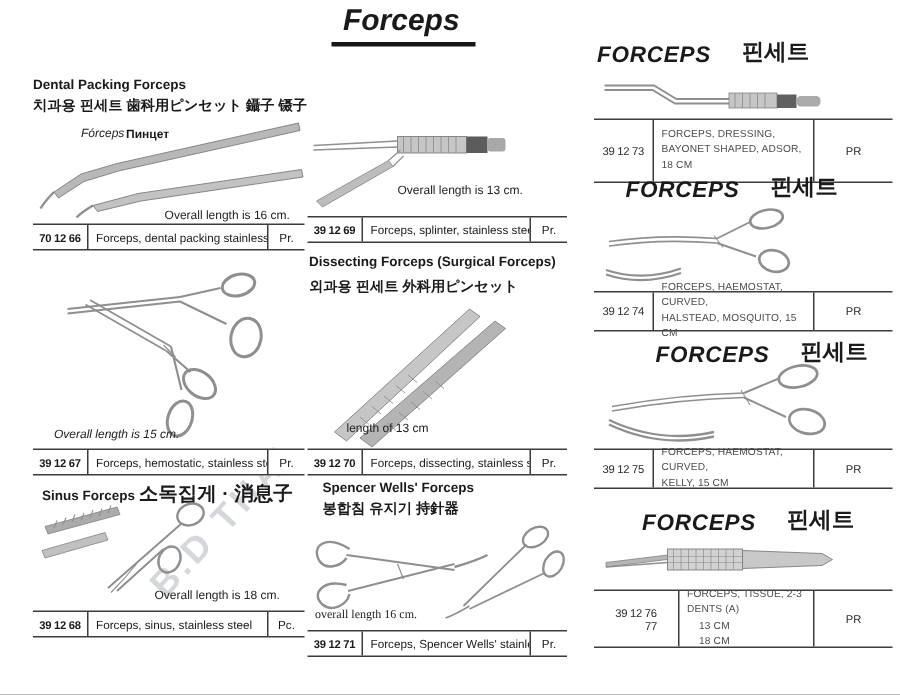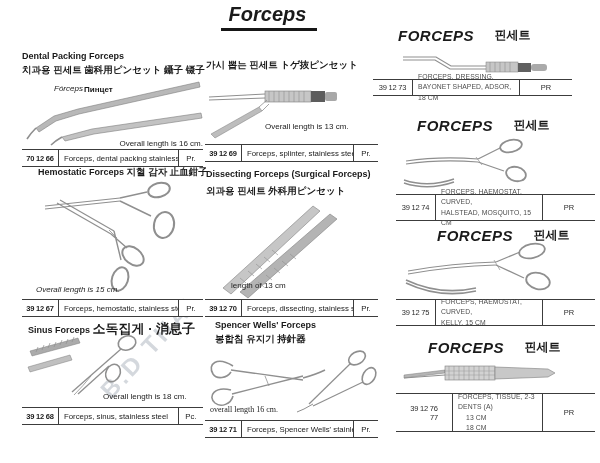--- a/index.html
+++ b/index.html
@@ -18,21 +18,21 @@
   .tbl{position:absolute;display:flex;height:18px;border-top:1px solid #3c3c3c;
        border-bottom:1px solid #3c3c3c;background:#fff;box-sizing:border-box;}
   .tbl .code{width:36px;display:flex;align-items:center;justify-content:center;
        font-size:7.5px;font-weight:bold;border-right:1px solid #3c3c3c;letter-spacing:-0.2px;}
   .tbl .desc{flex:1;display:flex;align-items:center;padding-left:5px;font-size:7.8px;
        border-right:1px solid #3c3c3c;white-space:nowrap;overflow:hidden;}
   .tbl .unit{width:24px;display:flex;align-items:center;justify-content:center;font-size:7.8px;}
   
   .rtitle{position:absolute;white-space:nowrap;}
   .rtitle .rt{font-size:15px;font-weight:bold;font-style:italic;letter-spacing:0.5px;}
-  .rtitle .rk{font-size:12px;font-weight:bold;margin-left:16px;position:relative;top:-2px;}
+  .rtitle .rk{font-size:15px;font-weight:bold;margin-left:16px;position:relative;top:-2px;}
   .rtbl{position:absolute;display:flex;border-top:1px solid #3c3c3c;
         border-bottom:1px solid #3c3c3c;background:#fff;box-sizing:border-box;}
   .rtbl .rcode{width:39px;display:flex;flex-direction:column;align-items:center;
         justify-content:center;font-size:7.5px;color:#2c2c2c;border-right:1px solid #3c3c3c;
         letter-spacing:-0.2px;}
   .rtbl .rdesc{flex:1;display:flex;flex-direction:column;justify-content:center;
         padding-left:5px;font-size:6.8px;color:#4d4d4d;line-height:1.5;letter-spacing:0.1px;}
   .rtbl .runit{width:52px;display:flex;align-items:center;justify-content:center;
         font-size:7.5px;color:#2c2c2c;border-left:1px solid #3c3c3c;}
   .rtbl.wide .rcode{width:56px;}
@@ -56,31 +56,27 @@
   <div class="ititle" style="left:22px;top:51px;">Dental Packing Forceps</div>
   <div class="isub" style="left:22px;top:64px;">치과용 핀세트  歯科用ピンセット 鑷子 镊子</div>
   <div class="abs" style="left:54px;top:84px;font-size:8px;font-style:italic;">Fórceps</div>
   <div class="abs" style="left:84px;top:85px;font-size:8px;font-weight:bold;">Пинцет</div>
   <svg style="left:22px;top:78px;" width="181" height="68" viewBox="0 0 181 68">
     <path d="M14,50 Q8,56 5,61" class="st" stroke-width="1.6"></path>
     <polygon points="14,50 32,38 56,31 177,4 178,9 57,36 34,43 17,54" fill="#b8b8b8" stroke="#7d7d7d" stroke-width="0.6"></polygon>
     <path d="M40,59 Q33,63 29,67" class="st" stroke-width="1.6"></path>
     <polygon points="40,59 70,51 179,35 180,40 72,56 43,63" fill="#c2c2c2" stroke="#7d7d7d" stroke-width="0.6"></polygon>
   </svg>
-  <div class="cap" style="left:100px;top:139px;width:103px;text-align:right;">Overall length is 16 cm.</div>
+  <div class="cap" style="left:100px;top:139px;width:103px;text-align:center;">Overall length is 16 cm.</div>
   <div class="tbl" style="left:22px;top:149px;width:181px;">
     <div class="code">70 12 66</div>
     <div class="desc">Forceps, dental packing stainless steel</div>
     <div class="unit">Pr.</div>
   </div>
 
-  <div class="ititle" style="left:38px;top:166px;">
-    <span>Hemostatic Forceps</span>
-    <span style="font-size:9.5px;">지혈 감자 止血鉗子</span>
-  </div>
   <svg style="left:25px;top:180px;" width="178" height="115" viewBox="0 0 178 115">
     <path d="M20,26 L95,18" class="st" stroke-width="1.2"></path>
     <path d="M20,29 L95,21" class="st" stroke-width="1.2"></path>
     <path d="M95,18 L122,12 M95,21 L126,36" class="st" stroke-width="1.4"></path>
     <ellipse cx="134" cy="10" rx="11" ry="7" transform="rotate(-14 134 10)" class="st" stroke-width="2"></ellipse>
     <ellipse cx="139" cy="45" rx="10" ry="13" transform="rotate(12 139 45)" class="st" stroke-width="2"></ellipse>
     <path d="M32,23 L86,54" class="st" stroke-width="1.2"></path>
     <path d="M35,20 L89,51" class="st" stroke-width="1.2"></path>
     <path d="M86,54 L102,68 M89,51 L96,80" class="st" stroke-width="1.4"></path>
     <ellipse cx="108" cy="76" rx="12" ry="8" transform="rotate(38 108 76)" class="st" stroke-width="2"></ellipse>
@@ -108,21 +104,20 @@
     <path d="M81,34 L50,62" class="st" stroke-width="1.3"></path>
     <path d="M63,44 Q55,54 46,63" class="st" stroke-width="0.8"></path>
   </svg>
   <div class="cap" style="left:103px;top:392px;">Overall length is 18 cm.</div>
   <div class="tbl" style="left:22px;top:407px;width:181px;">
     <div class="code">39 12 68</div>
     <div class="desc">Forceps, sinus, stainless steel</div>
     <div class="unit">Pc.</div>
   </div>
 
-  <div class="isub" style="left:206px;top:59px;">가시 뽑는 핀세트  トゲ抜ピンセット</div>
   <svg style="left:205px;top:76px;" width="175" height="62" viewBox="0 0 175 62">
     <path d="M4,21 L60,18" class="st" stroke-width="1"></path>
     <path d="M4,24 L60,22" class="st" stroke-width="1"></path>
     <rect x="60" y="15" width="46" height="11" fill="#c6c6c6" stroke="#7d7d7d" stroke-width="0.6"></rect>
     <path d="M64,15 L64,26 M69,15 L69,26 M74,15 L74,26 M79,15 L79,26 M84,15 L84,26 M89,15 L89,26 M94,15 L94,26 M99,15 L99,26" class="st" stroke-width="0.6"></path>
     <rect x="106" y="15" width="14" height="11" fill="#5c5c5c"></rect>
     <rect x="120" y="16" width="12" height="9" rx="2" fill="#a8a8a8"></rect>
     <polygon points="6,58 54,31 57,35 10,62" fill="#bdbdbd" stroke="#7d7d7d" stroke-width="0.5"></polygon>
     <path d="M54,31 L62,24 M57,35 L64,28" class="st" stroke-width="0.8"></path>
   </svg>
@@ -174,21 +169,21 @@
     <span class="rk">핀세트</span>
   </div>
   <svg style="left:398px;top:50px;" width="165" height="28" viewBox="0 0 165 28">
     <path d="M5,7 L38,7 L53,16 L90,16" class="st" stroke-width="1.2"></path>
     <path d="M5,10 L37,10 L52,19 L90,19" class="st" stroke-width="1.2"></path>
     <rect x="88" y="12" width="32" height="10" fill="#c6c6c6" stroke="#7d7d7d" stroke-width="0.5"></rect>
     <path d="M92,12 L92,22 M97,12 L97,22 M102,12 L102,22 M107,12 L107,22 M112,12 L112,22" class="st" stroke-width="0.6"></path>
     <rect x="120" y="13" width="13" height="9" fill="#606060"></rect>
     <rect x="133" y="14" width="16" height="7" rx="3" fill="#aaaaaa"></rect>
   </svg>
-  <div class="rtbl" style="left:373px;top:79px;width:199px;height:17px;">
+  <div class="rtbl" style="left:396px;top:79px;width:199px;height:43px;">
     <div class="rcode">39 12 73</div>
     <div class="rdesc">
       <span>FORCEPS, DRESSING,</span>
       <span>BAYONET SHAPED, ADSOR, 18 CM</span>
     </div>
     <div class="runit">PR</div>
   </div>
 
   <div class="rtitle" style="left:417px;top:117px;">
     <span class="rt">FORCEPS</span>

